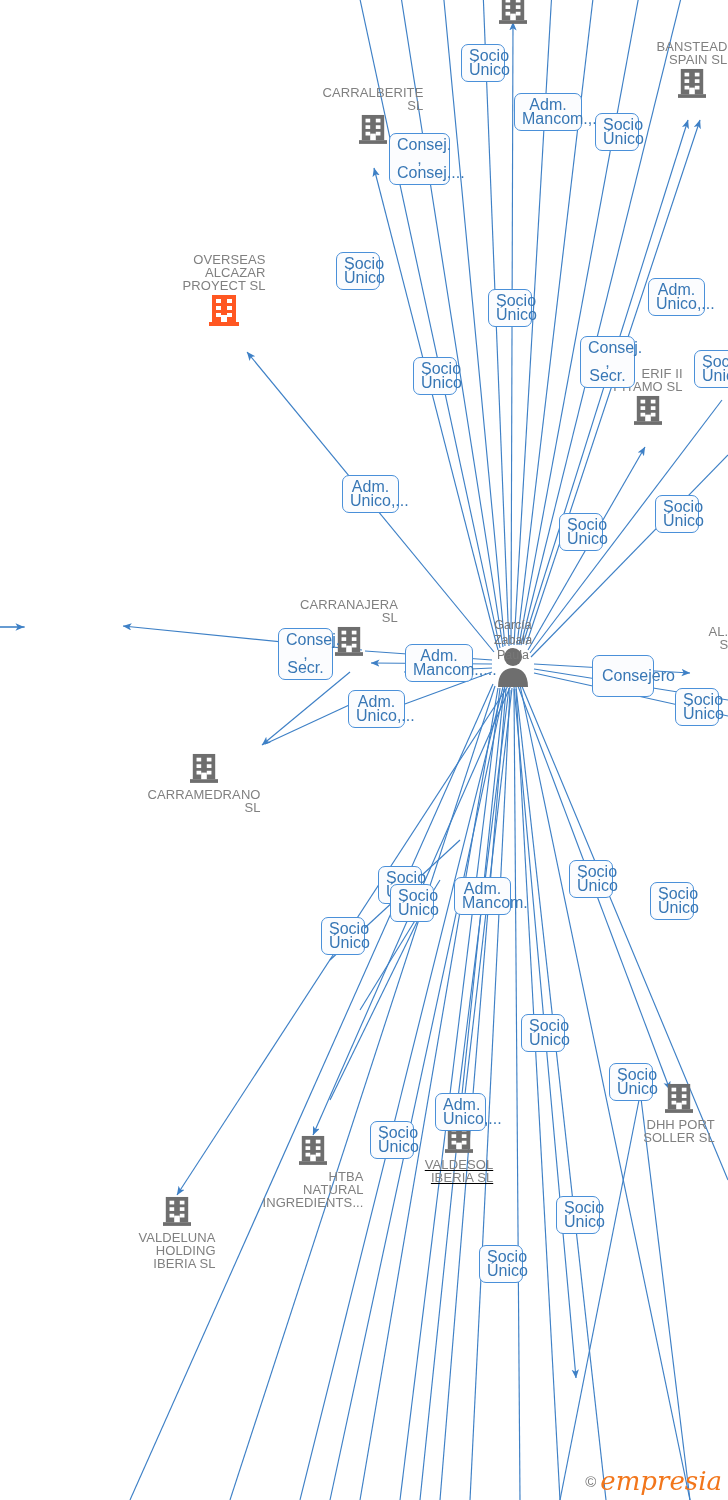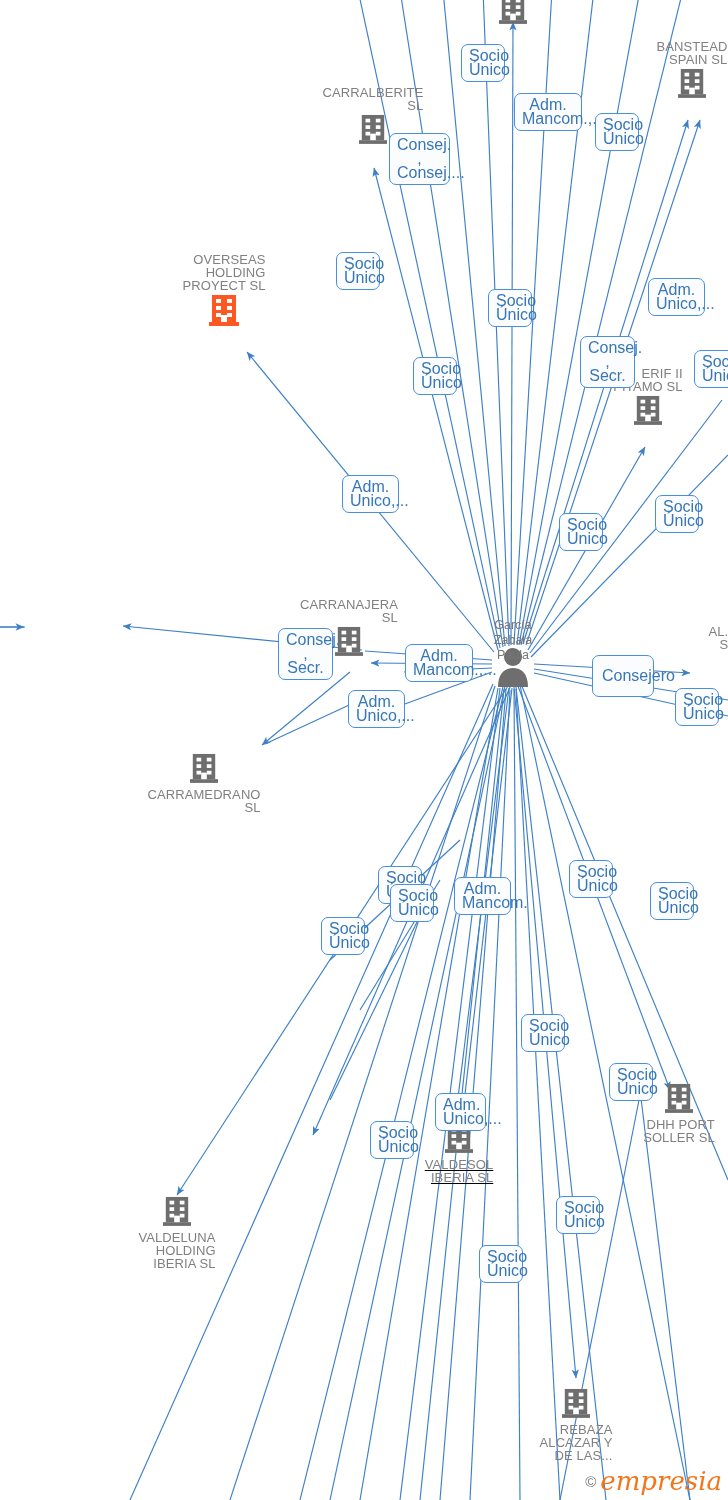--- a/index.html
+++ b/index.html
@@ -111,21 +111,21 @@
       <path d="M360,1010 L440,880"></path>
       <path d="M418,920 L330,1100"></path>
       <path d="M640,1095 L560,1500"></path>
       <path d="M690,1500 L640,1090"></path>
 
     </g>
   </svg>
 
   <div class="node above" style="left:224px;top:253px;">
     <div class="lbl">OVERSEAS
-HOLDING
+ALCAZAR
 PROYECT  SL</div>
     <span class="glyph">
       <svg width="30" height="33" viewBox="0 0 30 33">
           <g fill="#ff5722">
         <rect x="3" y="2" width="24" height="27"></rect>
             <rect x="0" y="29" width="30" height="4"></rect>
         <g fill="#fff">
               <rect x="7" y="6" width="5" height="4"></rect>
               <rect x="18" y="6" width="5" height="4"></rect>
         <rect x="7" y="13" width="5" height="4"></rect>
@@ -291,20 +291,42 @@
               <rect x="18" y="20" width="5" height="4"></rect>
         <rect x="12" y="22" width="6" height="7"></rect>
             </g>
           </g>
         </svg>
     </span>
     <div class="lbl">DHH PORT
 SOLLER  SL</div>
   </div>
 
+  <div class="node below" style="left:313px;top:1134px;">
+    <span class="glyph">
+      <svg width="28" height="31" viewBox="0 0 30 33">
+          <g fill="#6e6e6e">
+        <rect x="3" y="2" width="24" height="27"></rect>
+            <rect x="0" y="29" width="30" height="4"></rect>
+        <g fill="#fff">
+              <rect x="7" y="6" width="5" height="4"></rect>
+              <rect x="18" y="6" width="5" height="4"></rect>
+        <rect x="7" y="13" width="5" height="4"></rect>
+              <rect x="18" y="13" width="5" height="4"></rect>
+        <rect x="7" y="20" width="5" height="4"></rect>
+              <rect x="18" y="20" width="5" height="4"></rect>
+        <rect x="12" y="22" width="6" height="7"></rect>
+            </g>
+          </g>
+        </svg>
+    </span>
+    <div class="lbl">HTBA
+NATURAL
+INGREDIENTS...</div>
+  </div>
 
   <div class="node below" style="left:459px;top:1122px;text-decoration:underline;">
     <span class="glyph">
       <svg width="28" height="31" viewBox="0 0 30 33">
           <g fill="#6e6e6e">
         <rect x="3" y="2" width="24" height="27"></rect>
             <rect x="0" y="29" width="30" height="4"></rect>
         <g fill="#fff">
               <rect x="7" y="6" width="5" height="4"></rect>
               <rect x="18" y="6" width="5" height="4"></rect>
@@ -337,42 +359,20 @@
         <rect x="12" y="22" width="6" height="7"></rect>
             </g>
           </g>
         </svg>
     </span>
     <div class="lbl">VALDELUNA
 HOLDING
 IBERIA  SL</div>
   </div>
 
-  <div class="node below" style="left:576px;top:1387px;">
-    <span class="glyph">
-      <svg width="28" height="31" viewBox="0 0 30 33">
-          <g fill="#6e6e6e">
-        <rect x="3" y="2" width="24" height="27"></rect>
-            <rect x="0" y="29" width="30" height="4"></rect>
-        <g fill="#fff">
-              <rect x="7" y="6" width="5" height="4"></rect>
-              <rect x="18" y="6" width="5" height="4"></rect>
-        <rect x="7" y="13" width="5" height="4"></rect>
-              <rect x="18" y="13" width="5" height="4"></rect>
-        <rect x="7" y="20" width="5" height="4"></rect>
-              <rect x="18" y="20" width="5" height="4"></rect>
-        <rect x="12" y="22" width="6" height="7"></rect>
-            </g>
-          </g>
-        </svg>
-    </span>
-    <div class="lbl">REBAZA
-ALCAZAR Y
-DE LAS...</div>
-  </div>
 
   <div class="person" style="left:493px;top:645px;width:40px;height:52px;">
     <div class="nm">García
 Zabala
 Paula</div>
     <svg width="40" height="42" viewBox="0 0 40 42">
       <circle cx="20" cy="12" r="9" fill="#6e6e6e"></circle>
       <path d="M5,42 C5,28 12,23 20,23 C28,23 35,28 35,42 Z" fill="#6e6e6e"></path>
     </svg>
   </div>

